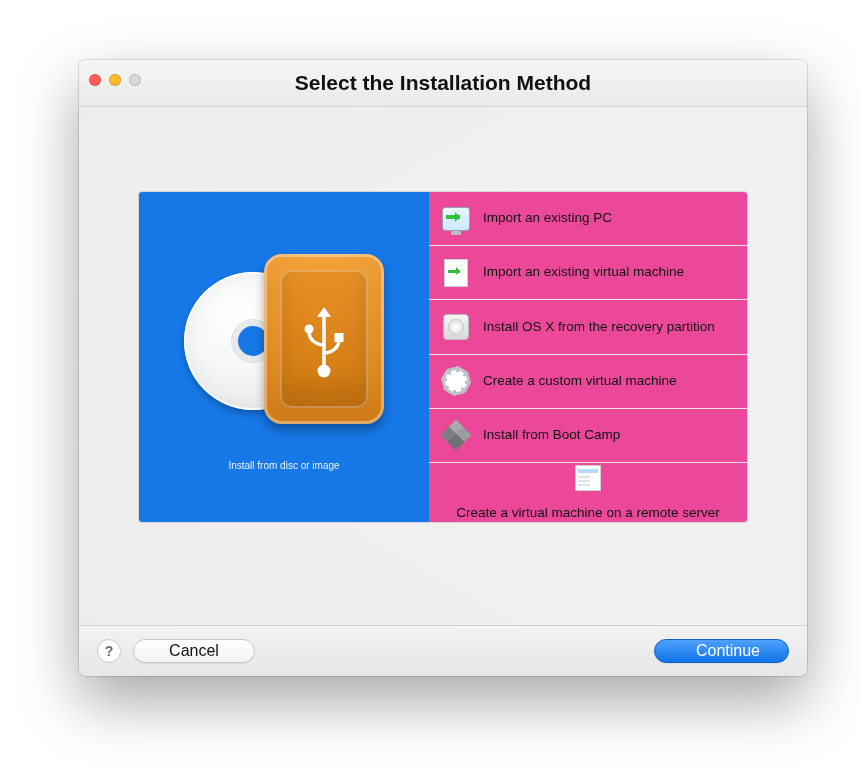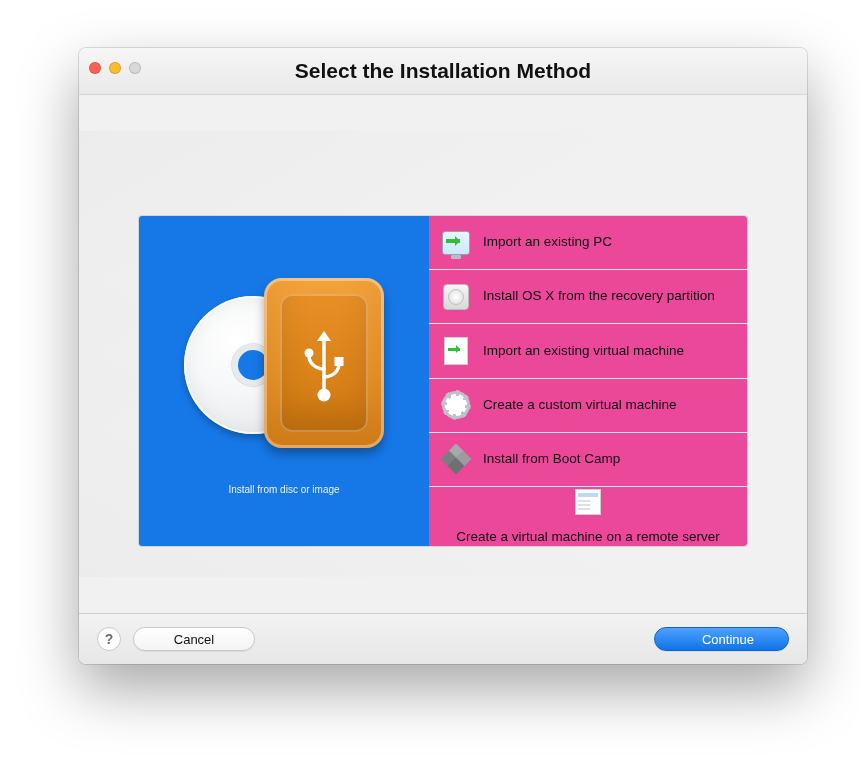--- a/index.html
+++ b/index.html
@@ -6,30 +6,29 @@
     margin: 0;
     padding: 0;
     background: #fff;
     font-family: -apple-system, "Helvetica Neue", Arial, sans-serif;
     width: 860px;
     height: 778px;
   }
   .window {
     position: absolute;
     left: 79px;
-    top: 48px;
+    top: 60px;
     width: 728px;
     height: 616px;
     border-radius: 7px;
     background: #f1f1f1;
     box-shadow: 0 25px 60px rgba(0,0,0,0.35), 0 0 0 1px rgba(0,0,0,0.12);
     overflow: hidden;
     display: flex;
     flex-direction: column;
-    gap: 36px;
   }
   .titlebar {
     height: 46px;
     background: linear-gradient(#f6f6f6,#e9e9e9);
     border-bottom: 1px solid #d6d6d6;
     position: relative;
     display: flex;
     align-items: center;
     justify-content: center;
   }
@@ -184,21 +183,21 @@
     color:#6a6e73;
     font-weight:700;
     font-size:14px;
     display:flex;align-items:center;justify-content:center;
     cursor:pointer;
   }
   .btn{
     height:22px;
     min-width:120px;
     border-radius:12px;
-    font-size:13px;
+    font-size:16px;
     display:flex;align-items:center;justify-content:center;
     cursor:pointer;
     box-shadow:0 1px 0 rgba(0,0,0,0.06);
   }
   .btn-cancel{
     background:linear-gradient(#ffffff,#f4f4f4);
     border:1px solid #c8c8c8;
     color:#111;
   }
   .btn-continue{
@@ -279,32 +278,32 @@
           <div class="ic">
             <div class="ic-monitor">
                 <div class="arrow"></div>
               </div>
           </div>
           <div class="lbl">Import an existing PC</div>
         </div>
 
         <div class="opt">
           <div class="ic">
-              <div class="ic-hdd"></div>
-            </div>
-          <div class="lbl">Install OS X from the recovery partition</div>
-        </div>
-
-        <div class="opt">
-          <div class="ic">
               <div class="ic-page">
                 <div class="arrow"></div>
               </div>
             </div>
           <div class="lbl">Import an existing virtual machine</div>
+        </div>
+
+        <div class="opt">
+          <div class="ic">
+              <div class="ic-hdd"></div>
+            </div>
+          <div class="lbl">Install OS X from the recovery partition</div>
         </div>
 
         <div class="opt">
           <div class="ic">
               <div class="ic-gear"></div>
             </div>
           <div class="lbl">Create a custom virtual machine</div>
         </div>
 
         <div class="opt">

